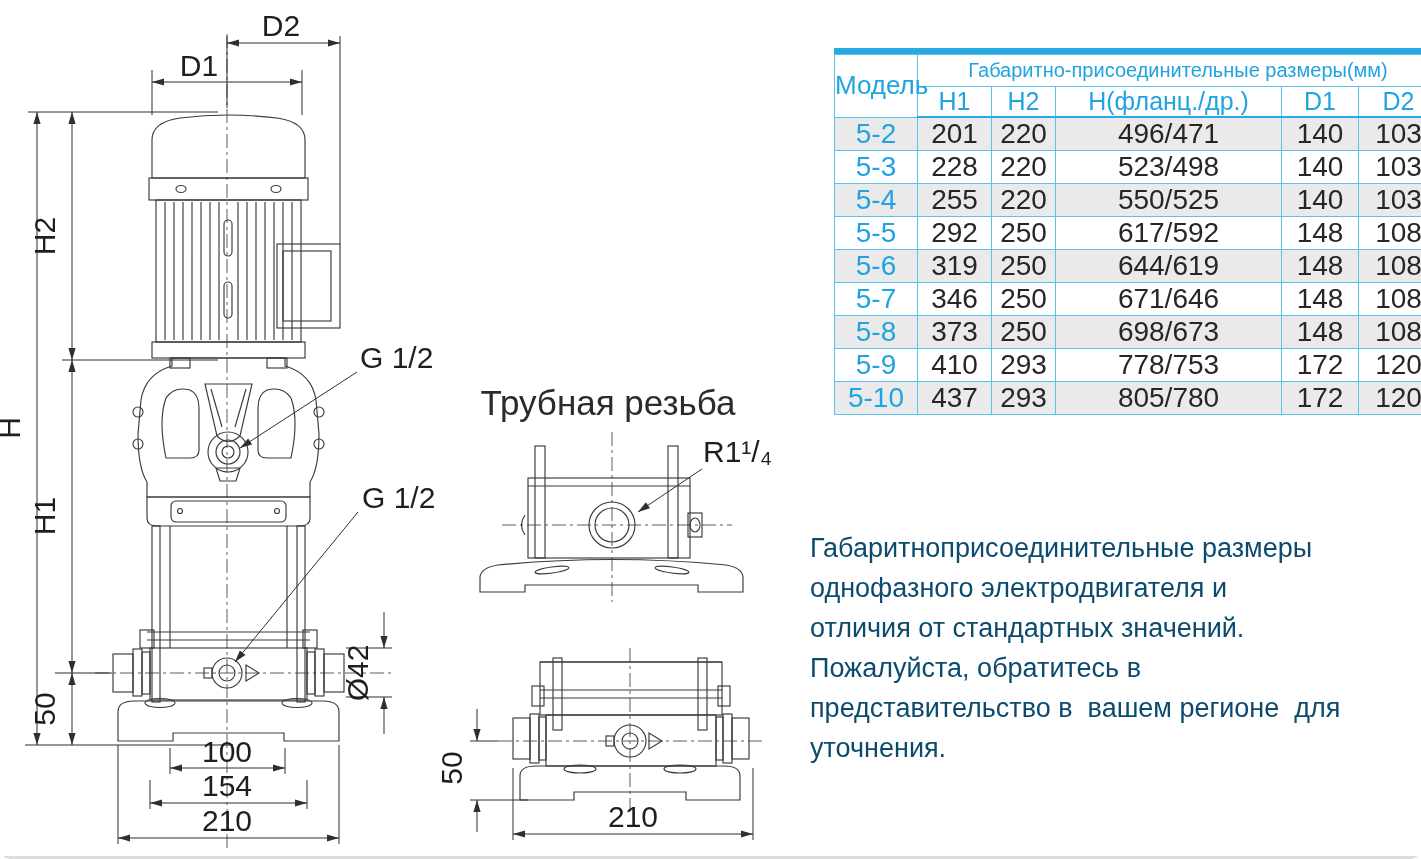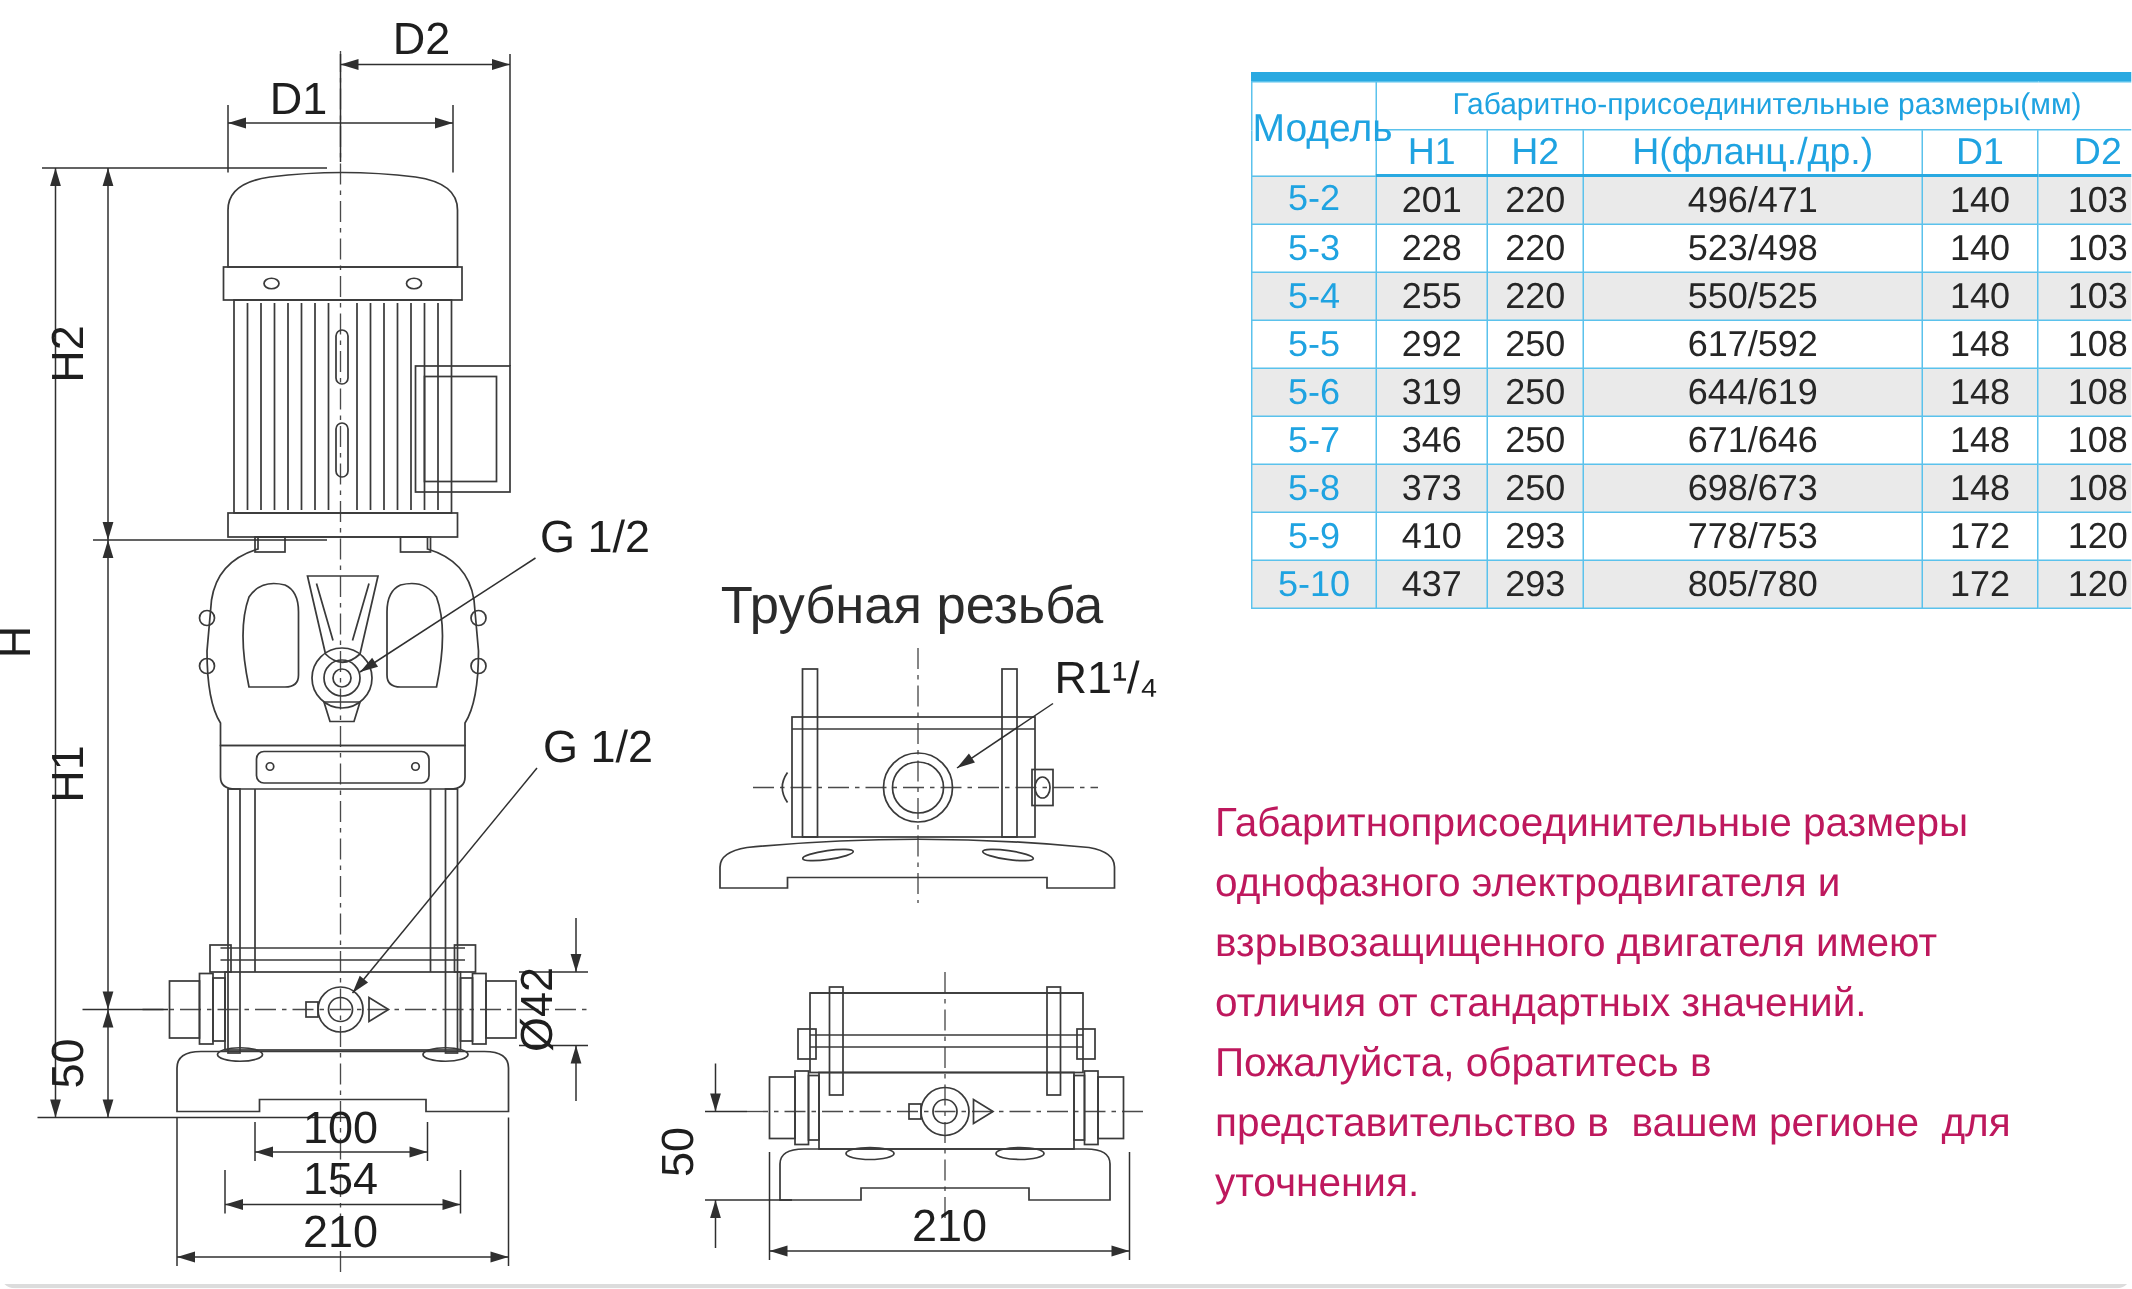--- a/index.html
+++ b/index.html
@@ -17,26 +17,26 @@
   #spec-table-wrap{position:absolute;left:834px;top:48px;width:604px;}
   #top-bar{height:6px;background:#29A9E1;width:100%;}
   table{border-collapse:collapse;table-layout:fixed;width:604px;}
   td,th{border:1px solid #5BC2EC;text-align:center;vertical-align:middle;padding:0;
         color:#262626;font-weight:400;}
   th{color:#1FA3E1;}
   .group-h{font-size:20px;height:31px;}
   .sub-h{font-size:25px;height:27px;}
   .model-h{font-size:26px;}
   thead tr:last-child th{border-bottom:2px solid #29A9E1;}
-  tbody td{font-size:24px;height:31px;}
+  tbody td{font-size:28px;height:31px;}
   tbody td.model{color:#1FA3E1;}
   tbody tr:nth-child(odd){background:#EAEAEA;}
 
   
-  #note{position:absolute;left:810px;top:528px;width:560px;color:#be185d;
+  #note{position:absolute;left:810px;top:528px;width:560px;color:#0c4a6e;
         font-size:27px;line-height:40px;}
   .note-line{white-space:pre;}
 
   #bottom-edge{position:absolute;left:0;bottom:0;width:1421px;height:3px;background:#dcdcdc;}
 </style>
 </head>
 <body>
 
 <div id="canvas">
 
@@ -332,21 +332,20 @@
           <td>172</td>
           <td>120</td>
         </tr>
       </tbody>
     </table>
   </div>
 
   <div id="note">
     <div class="note-line">Габаритноприсоединительные размеры</div>
     <div class="note-line">однофазного электродвигателя и</div>
-    <div class="note-line">взрывозащищенного двигателя имеют</div>
     <div class="note-line">отличия от стандартных значений.</div>
     <div class="note-line">Пожалуйста, обратитесь в</div>
     <div class="note-line">представительство в  вашем регионе  для</div>
     <div class="note-line">уточнения.</div>
   </div>
 
   <div id="bottom-edge"></div>
 </div>
 
 </body></html>

